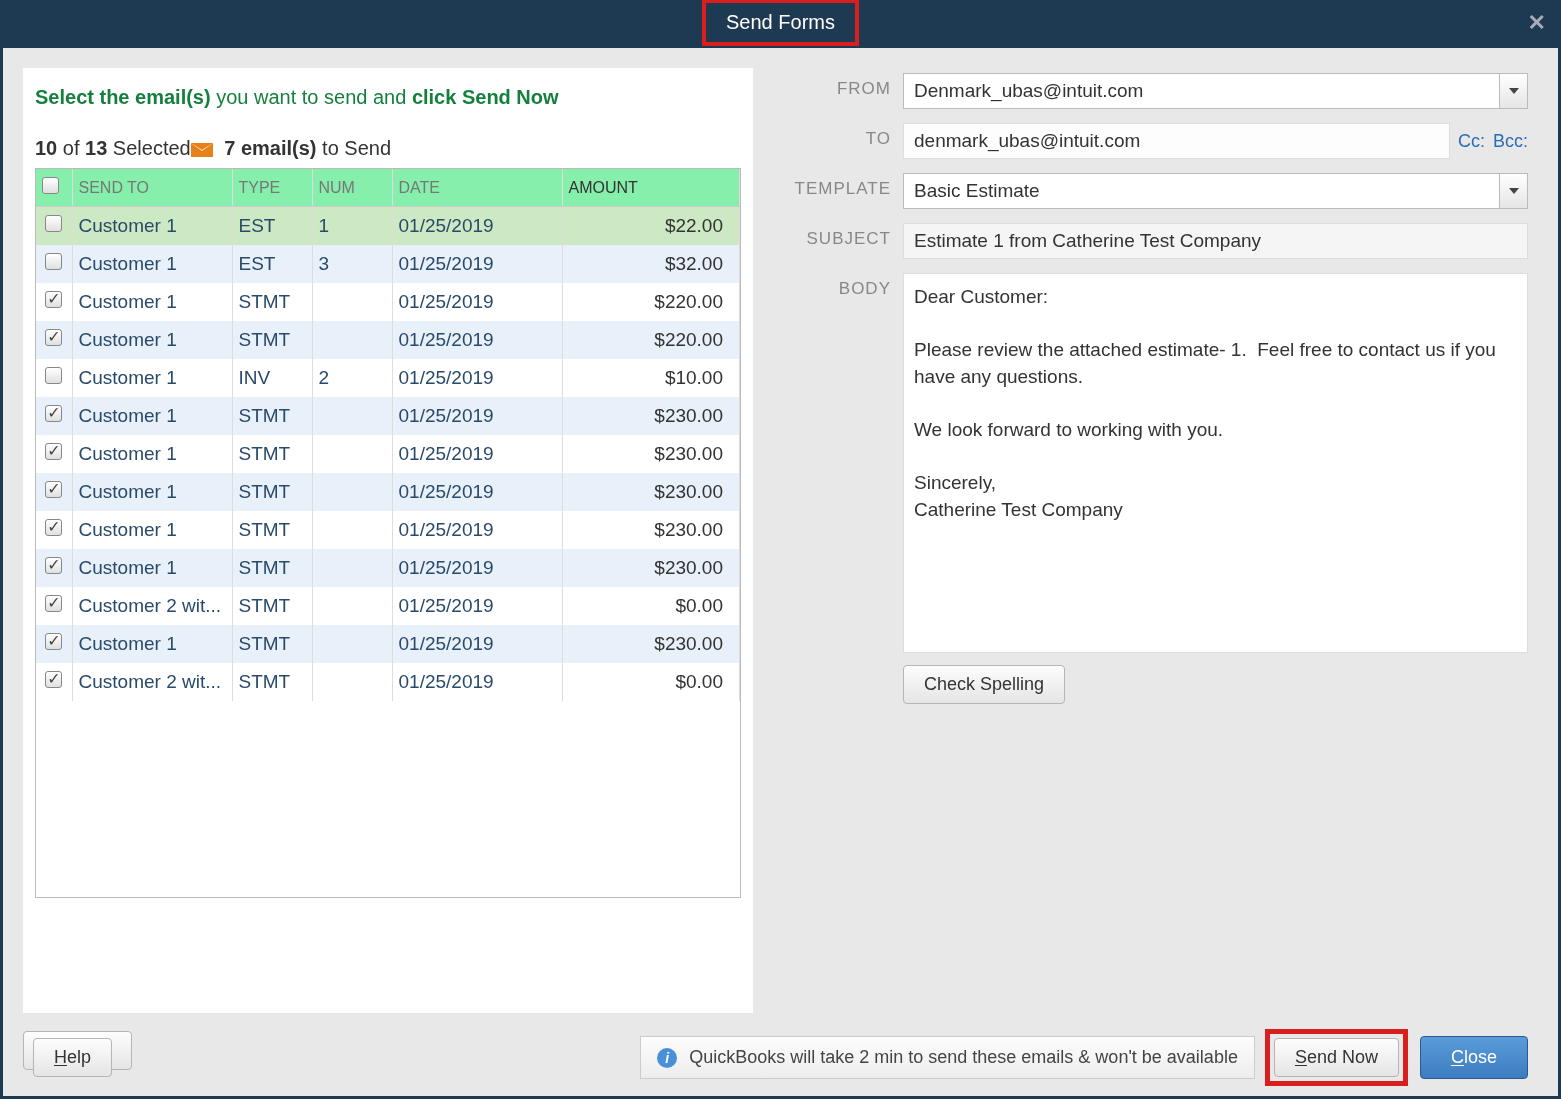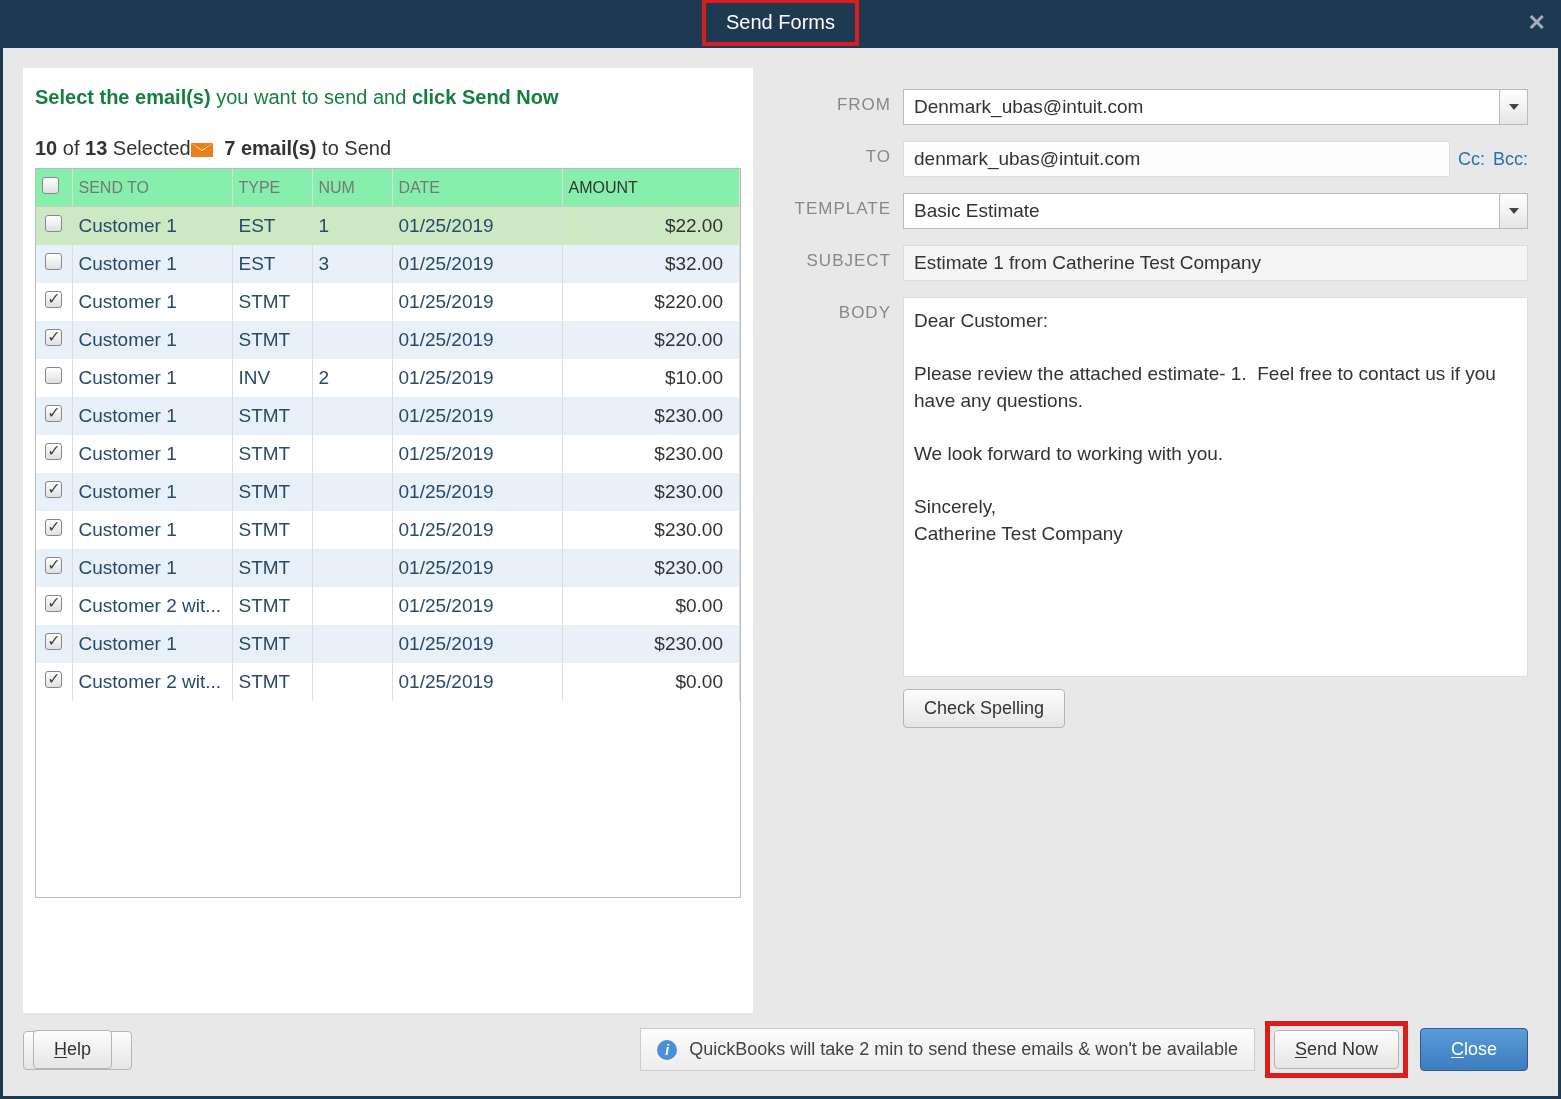--- a/index.html
+++ b/index.html
@@ -141,21 +141,20 @@
   .remove-btn { margin-top: 18px; }
   
   .right-panel {
     flex: 1;
     padding: 25px 30px 20px 10px;
   }
   .form-row {
     display: flex;
     align-items: flex-start;
     margin-bottom: 14px;
-    margin-top: 16px;
   }
   .form-label {
     width: 120px;
     text-align: right;
     color: #888;
     font-size: 17px;
     letter-spacing: 1px;
     padding-top: 6px;
     padding-right: 12px;
   }
@@ -213,21 +212,21 @@
   .subject-field { background:#f5f5f5; border:1px solid #ddd; }
   .body-field {
     background:#fff; border:1px solid #ddd;
     padding:10px; font-size:19px; color:#333;
     height: 380px; line-height:1.4;
     white-space: pre-wrap;
   }
   .check-spelling-btn { margin-top: 12px; margin-left: 0; }
   
   .footer {
-    position:absolute; bottom:18px; left:0; right:0;
+    position:absolute; bottom:10px; left:0; right:0;
     padding: 0 30px;
     display:flex; align-items:center;
   }
   .help-btn { }
   .info-bar {
     margin-left: auto;
     background: linear-gradient(#fdfdfd,#ededed);
     border:1px solid #ccc;
     padding: 10px 16px;
     display:flex; align-items:center;

